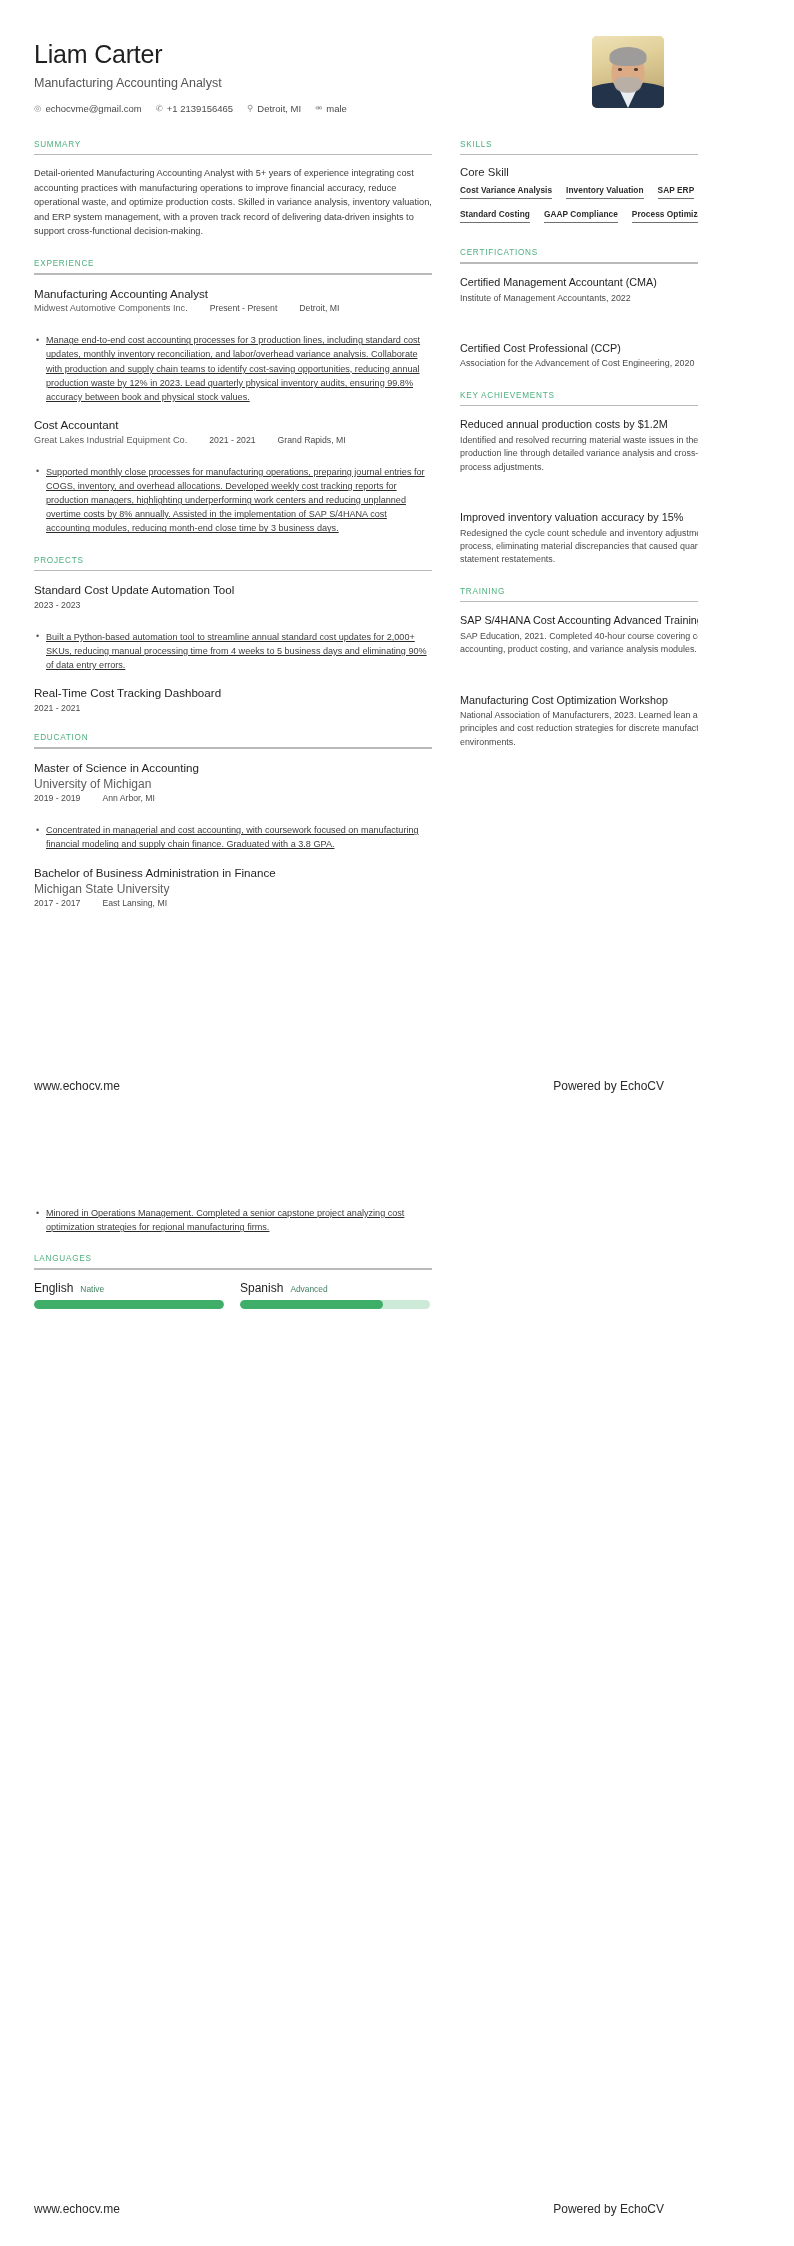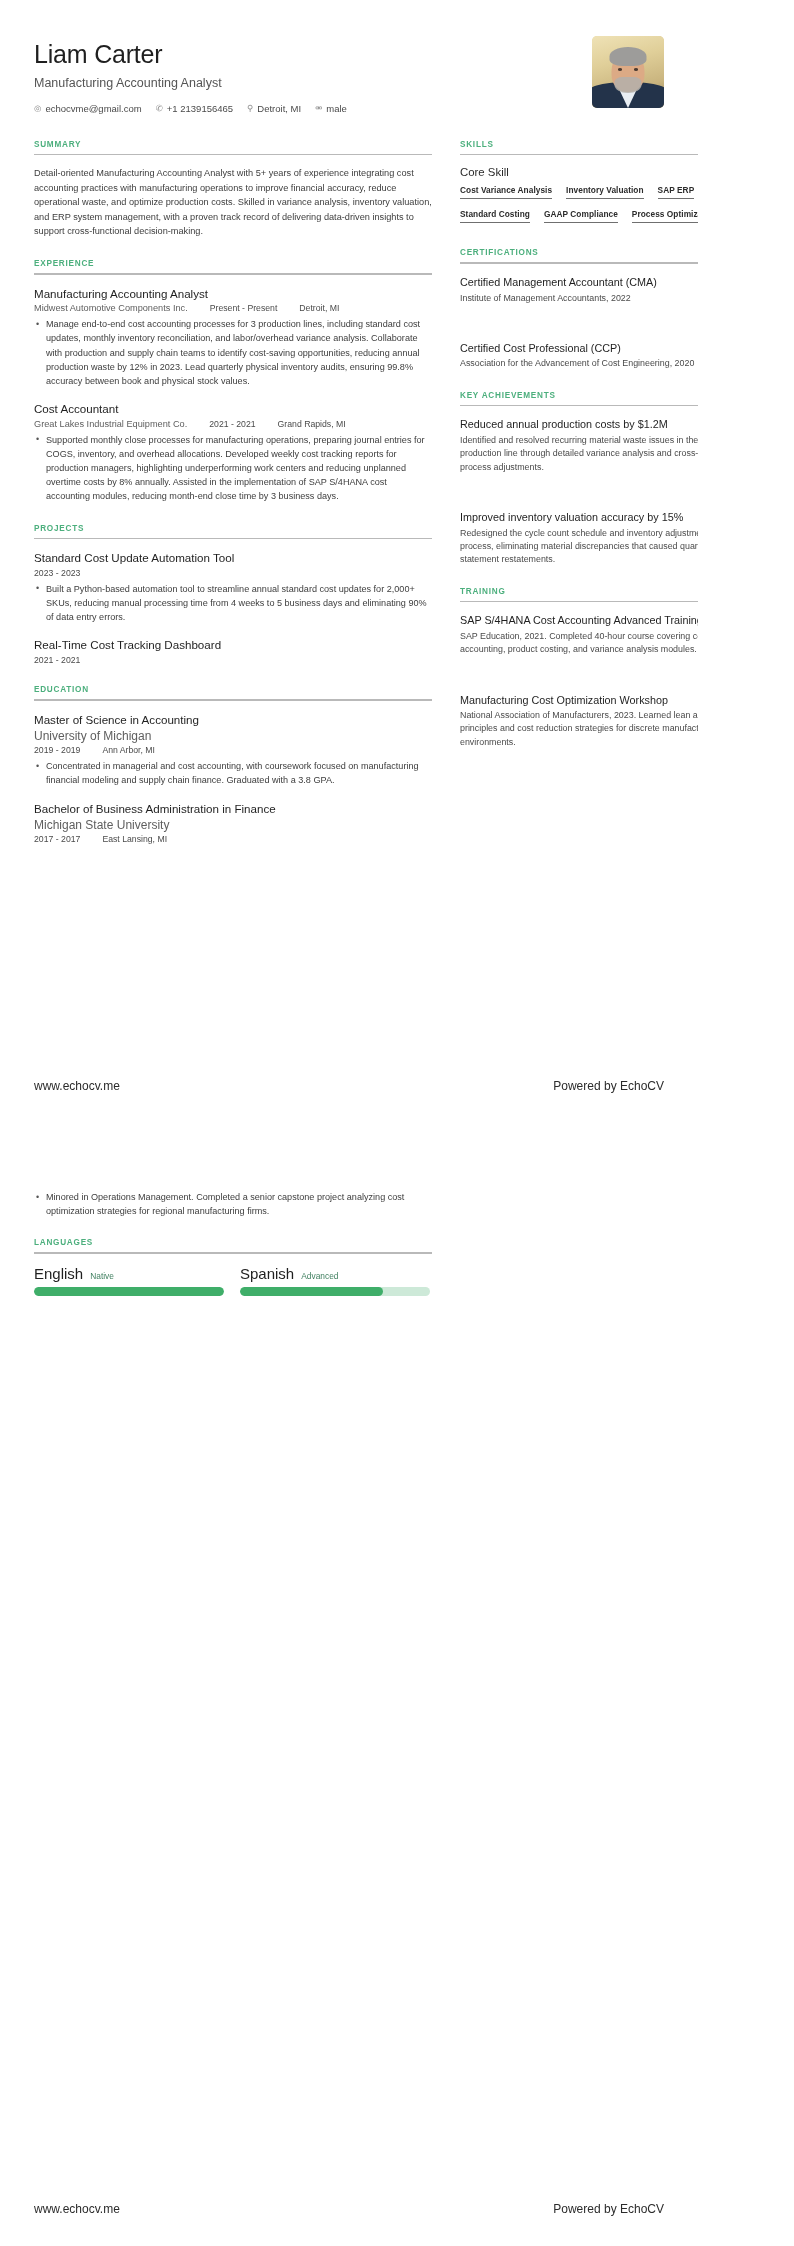--- a/index.html
+++ b/index.html
@@ -130,21 +130,21 @@
   .col-left  { width: 398px; flex: 0 0 398px; }
   .col-right { width: 298px; flex: 0 0 298px; }
 
   
   .section { margin-bottom: 20px; }
   .section-title {
     font-size: 8.2px;
     letter-spacing: 0.75px;
     color: #4caf7d;
     text-transform: uppercase;
-    font-weight: 700;
+    font-weight: 400;
     padding-bottom: 5px;
   }
   .section-rule {
     height: 1.6px;
     background: #b9b9b9;
     margin-bottom: 11px;
   }
 
   
   .entry { margin-bottom: 13px; }
@@ -164,21 +164,21 @@
     color: #5e5e5e;
   }
   .entry-sub {
     font-size: 12px;
     color: #5e5e5e;
     margin-top: 2px;
   }
   .entry-dates { font-size: 8.7px; color: #4a4a4a; white-space: nowrap; }
   .entry-loc   { font-size: 8.7px; color: #4a4a4a; white-space: nowrap; }
 
-  .bullets { list-style: none; margin-top: 4px; }
+  .bullets { list-style: none; margin-top: 20px; text-decoration: underline; }
   .bullets li {
     position: relative;
     padding-left: 12px;
     font-size: 9.1px;
     line-height: 1.56;
     color: #3d3d3d;
     margin-bottom: 2px;
   }
   .bullets li::before {
     content: "•";
@@ -226,21 +226,21 @@
   .r-desc {
     font-size: 8.9px;
     line-height: 1.5;
     color: #4a4a4a;
   }
 
   
   .lang-grid { display: flex; gap: 16px; }
   .lang { width: 190px; }
   .lang-head { display: flex; align-items: baseline; gap: 7px; margin-bottom: 5px; }
-  .lang-name { font-size: 15px; color: #1f1f1f; }
+  .lang-name { font-size: 12px; color: #1f1f1f; }
   .lang-level { font-size: 8.4px; color: #3f7f5f; }
   .lang-bar {
     height: 9px;
     border-radius: 5px;
     background: #cde9d8;
     overflow: hidden;
   }
   .lang-fill {
     height: 100%;
     border-radius: 5px;

